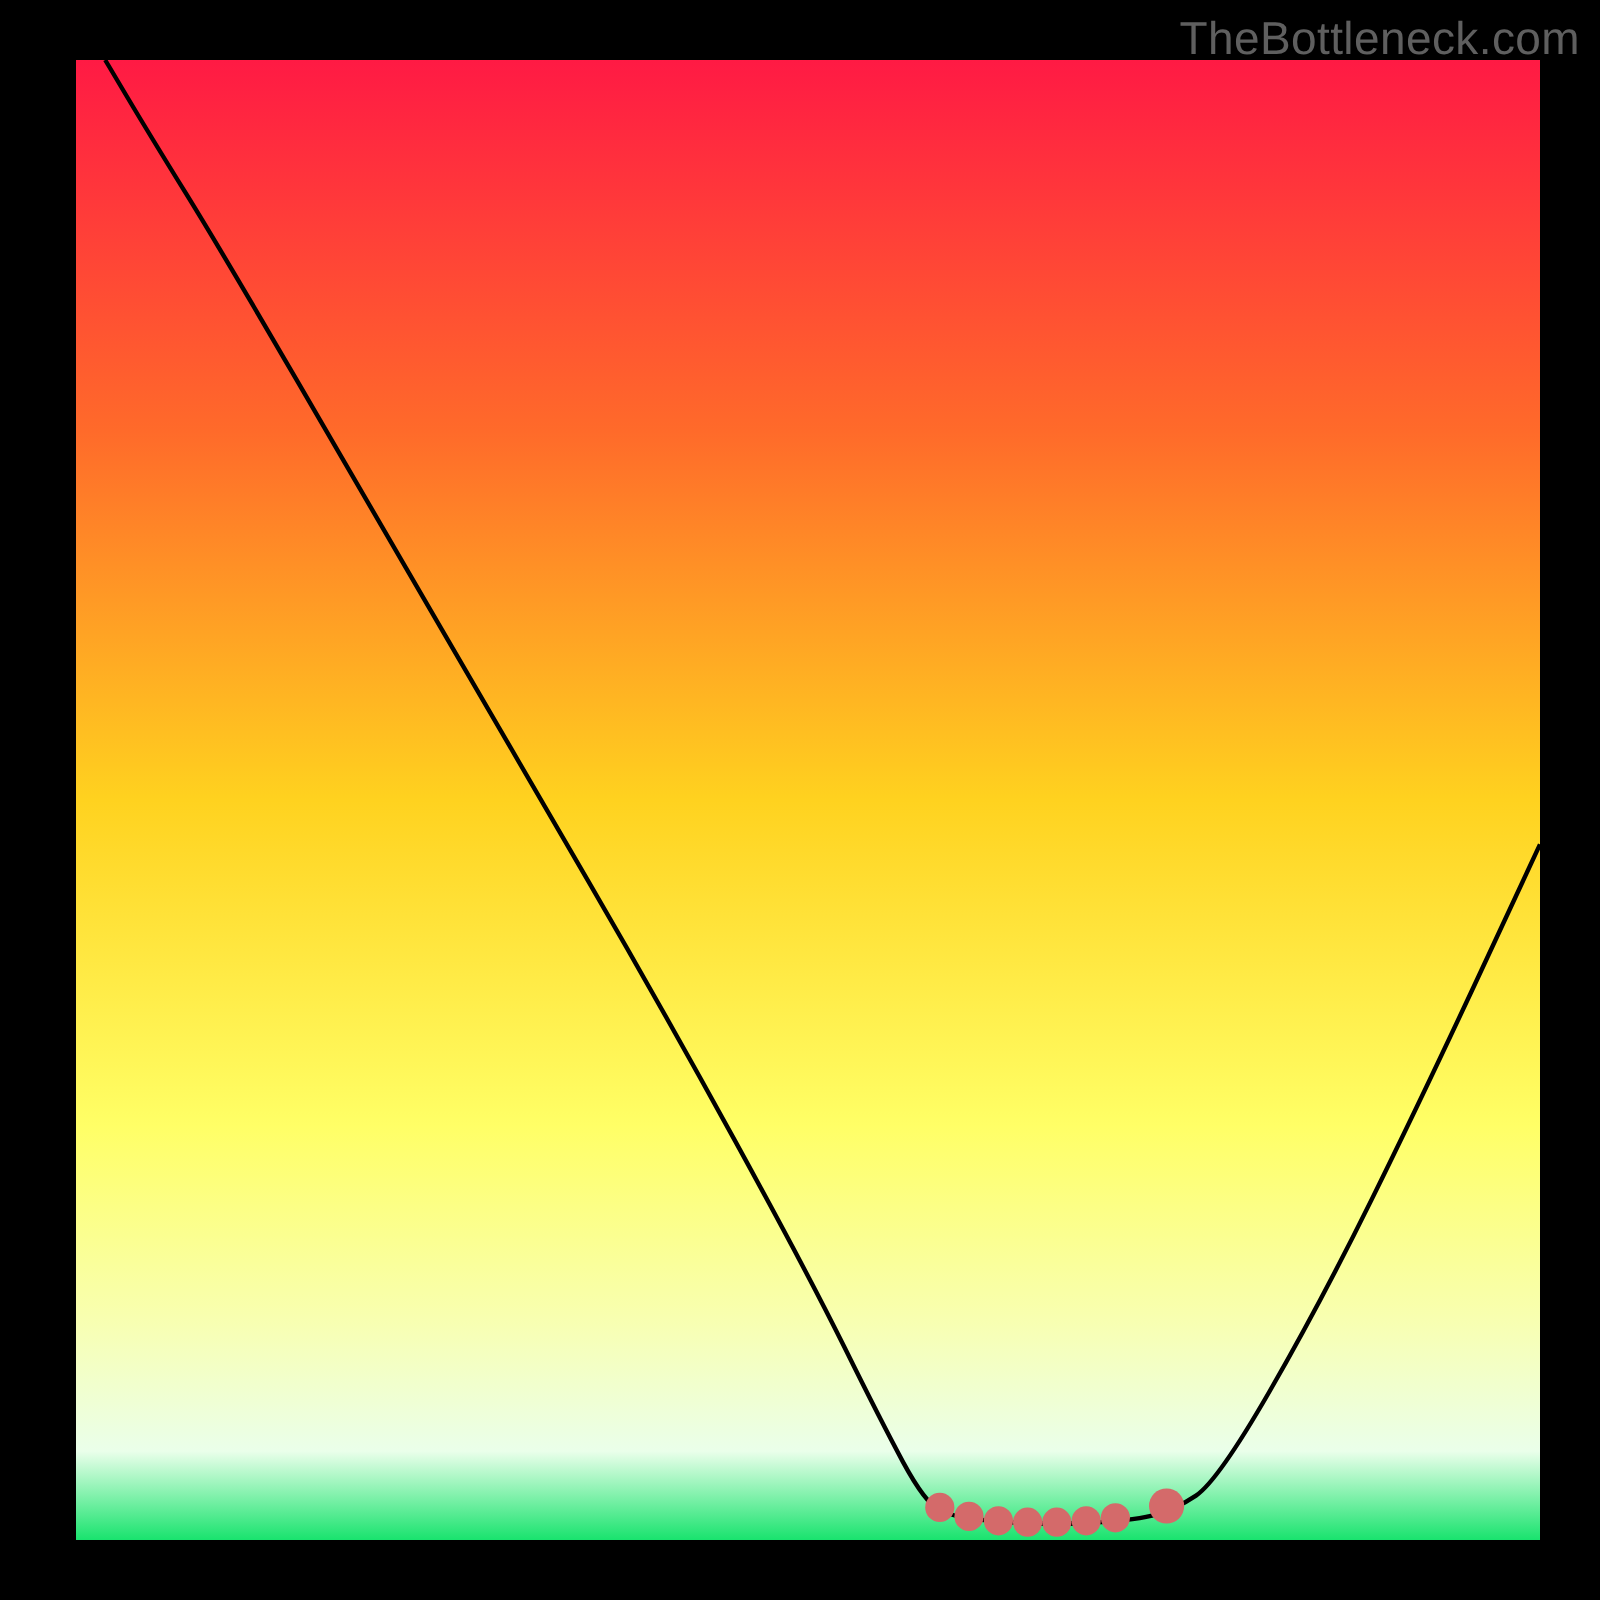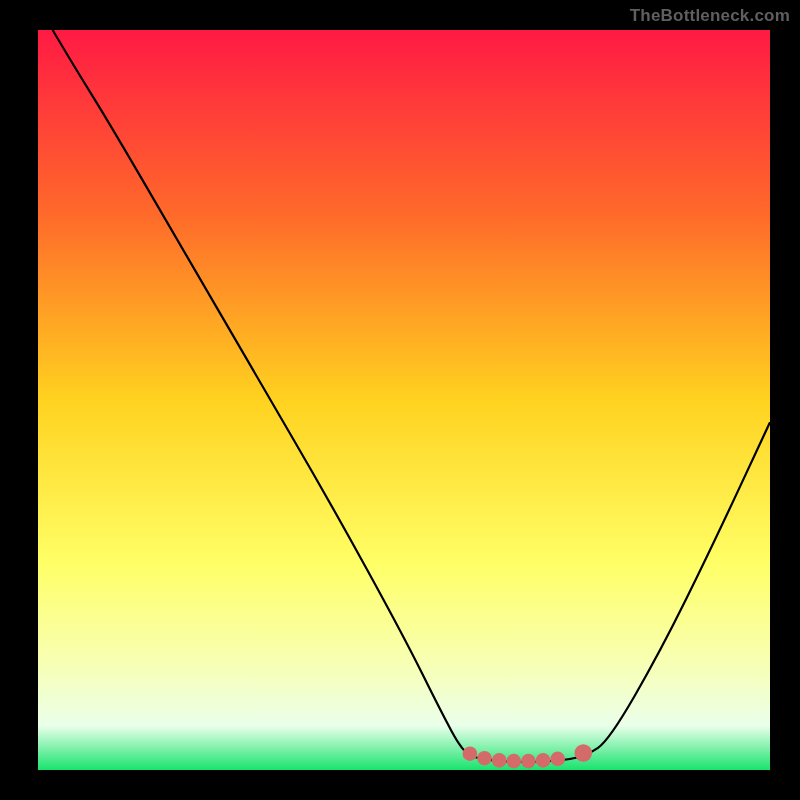--- a/index.html
+++ b/index.html
@@ -15,22 +15,22 @@
     position: relative;
     width: 800px;
     height: 800px;
     background: #000;
   }
   .watermark {
     position: absolute;
     top: 6px;
     right: 10px;
     color: #5f5f5f;
-    font-size: 17px;
-    font-weight: 700;
+    font-size: 23px;
+    font-weight: 400;
     z-index: 10;
     letter-spacing: 0.2px;
   }
   svg {
     display: block;
   }
 </style>
 </head>
 <body>
 

